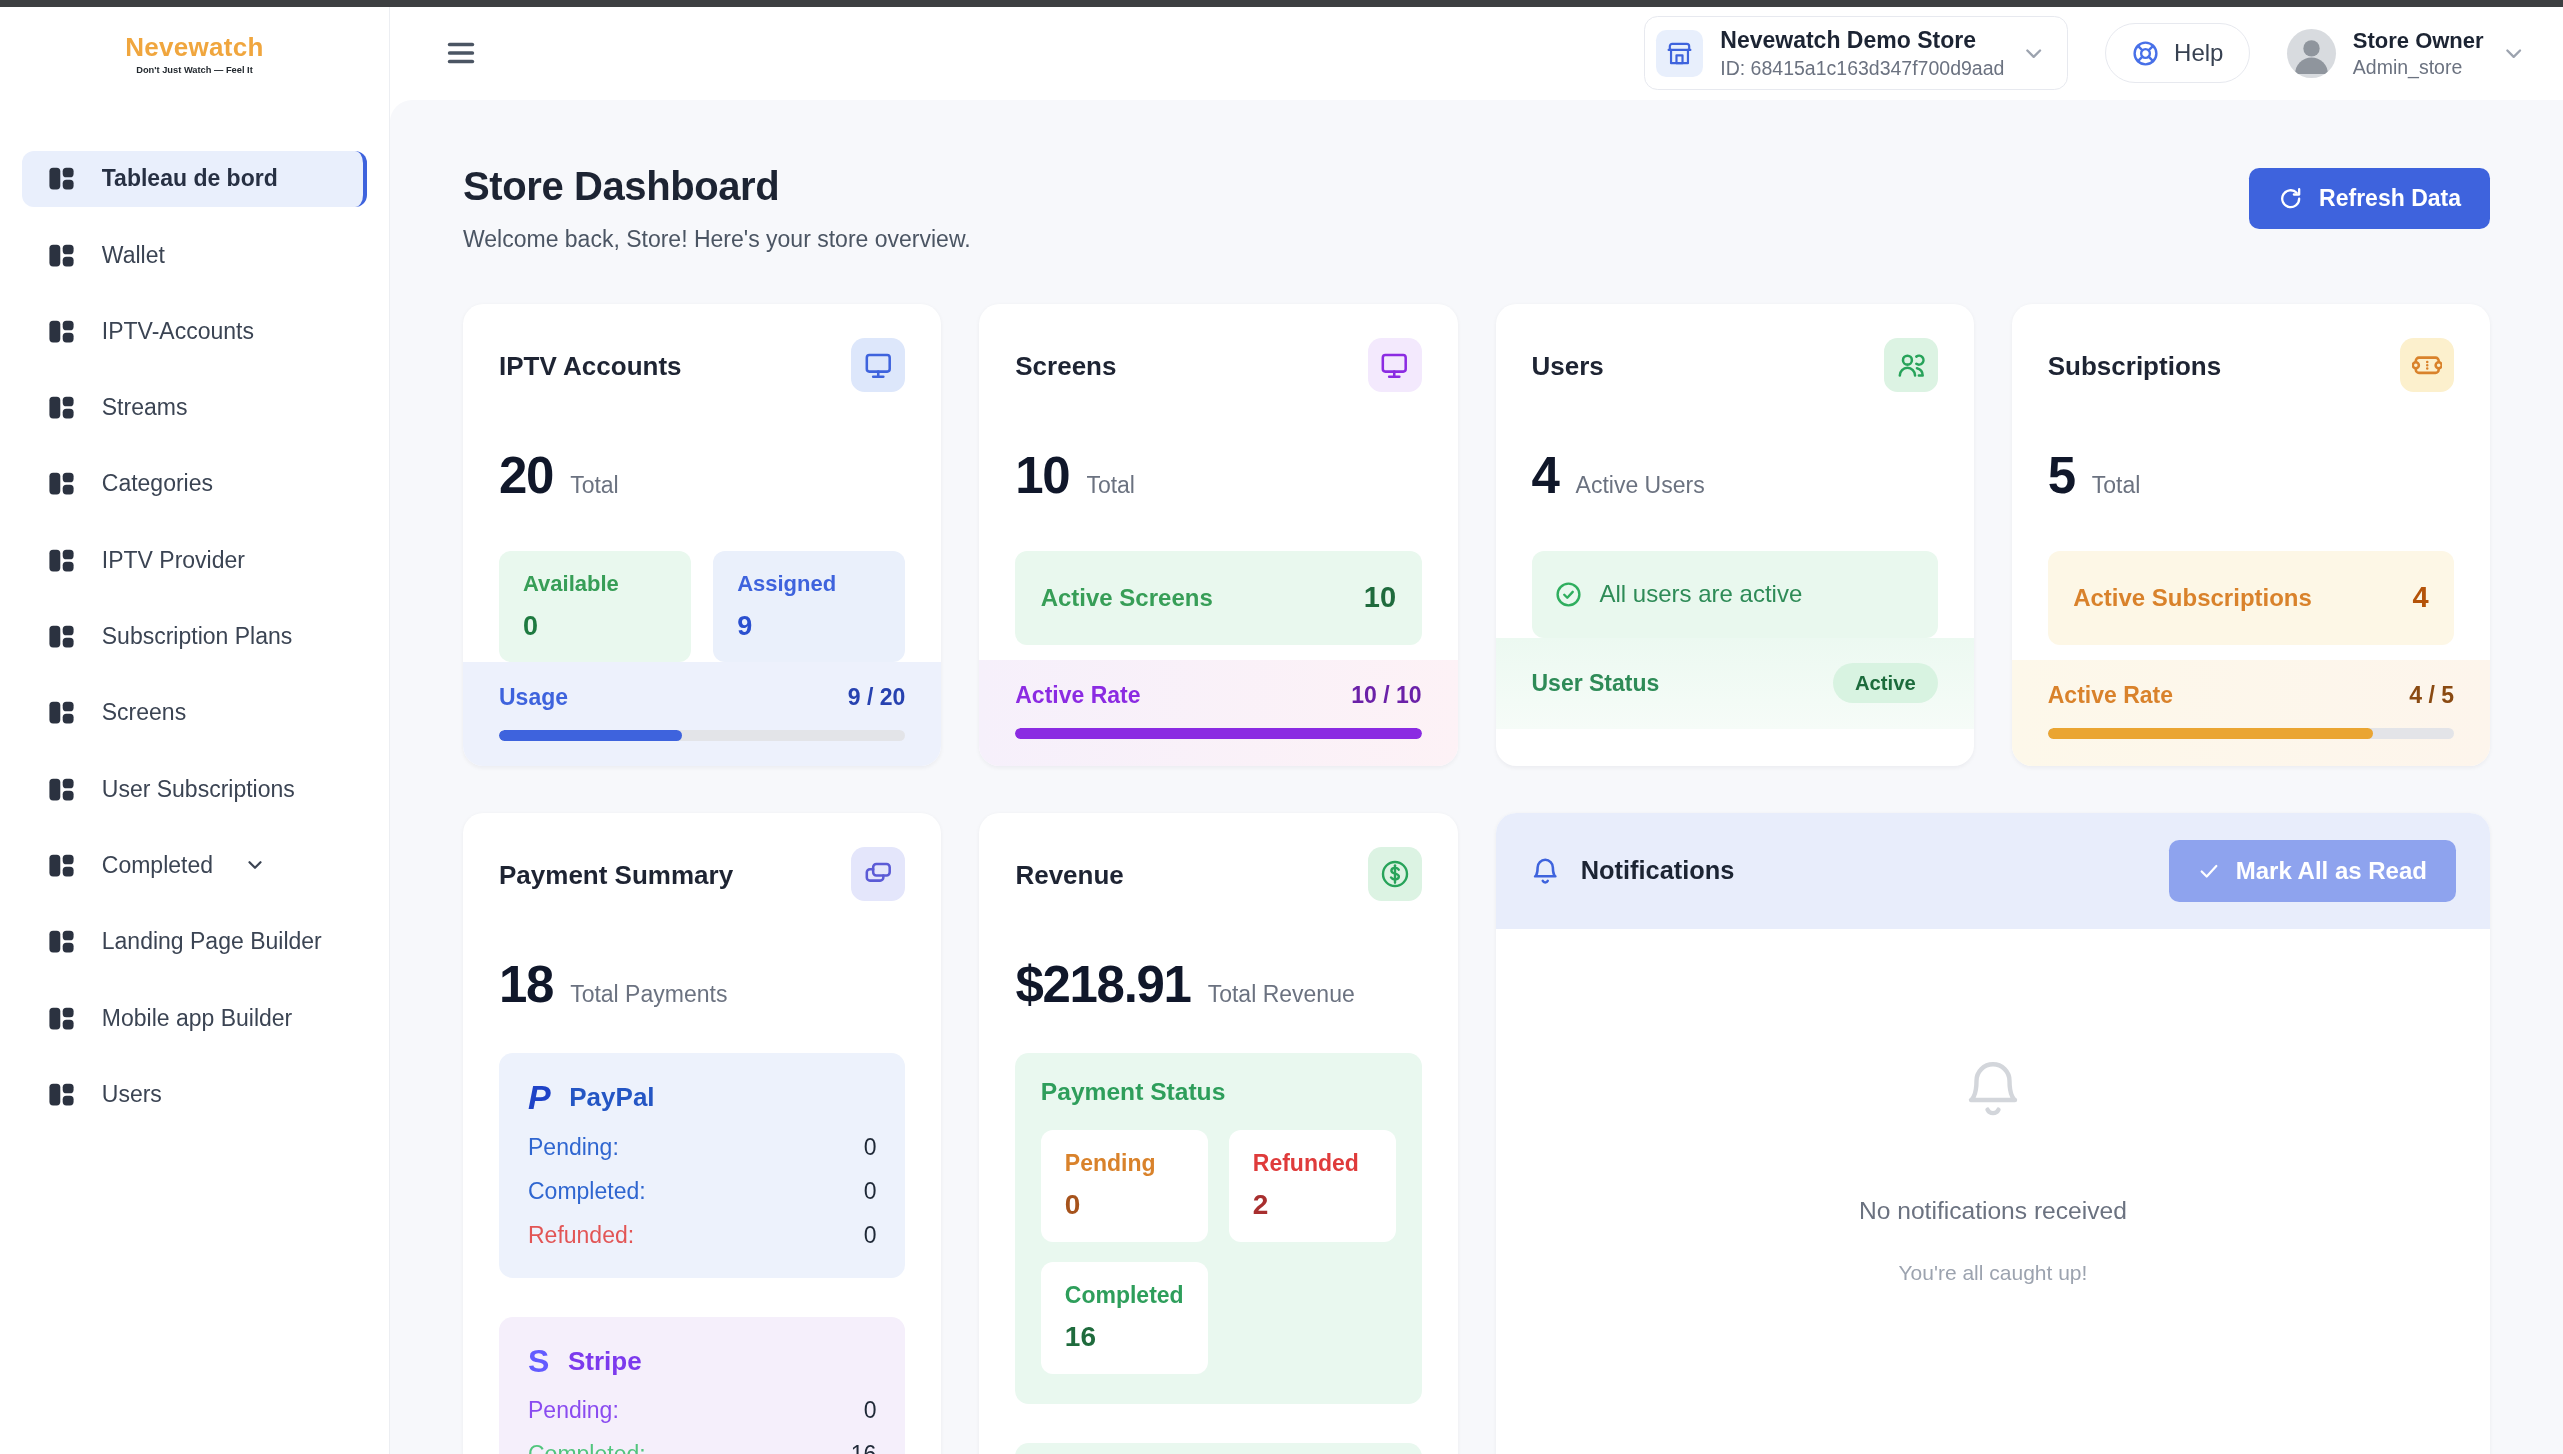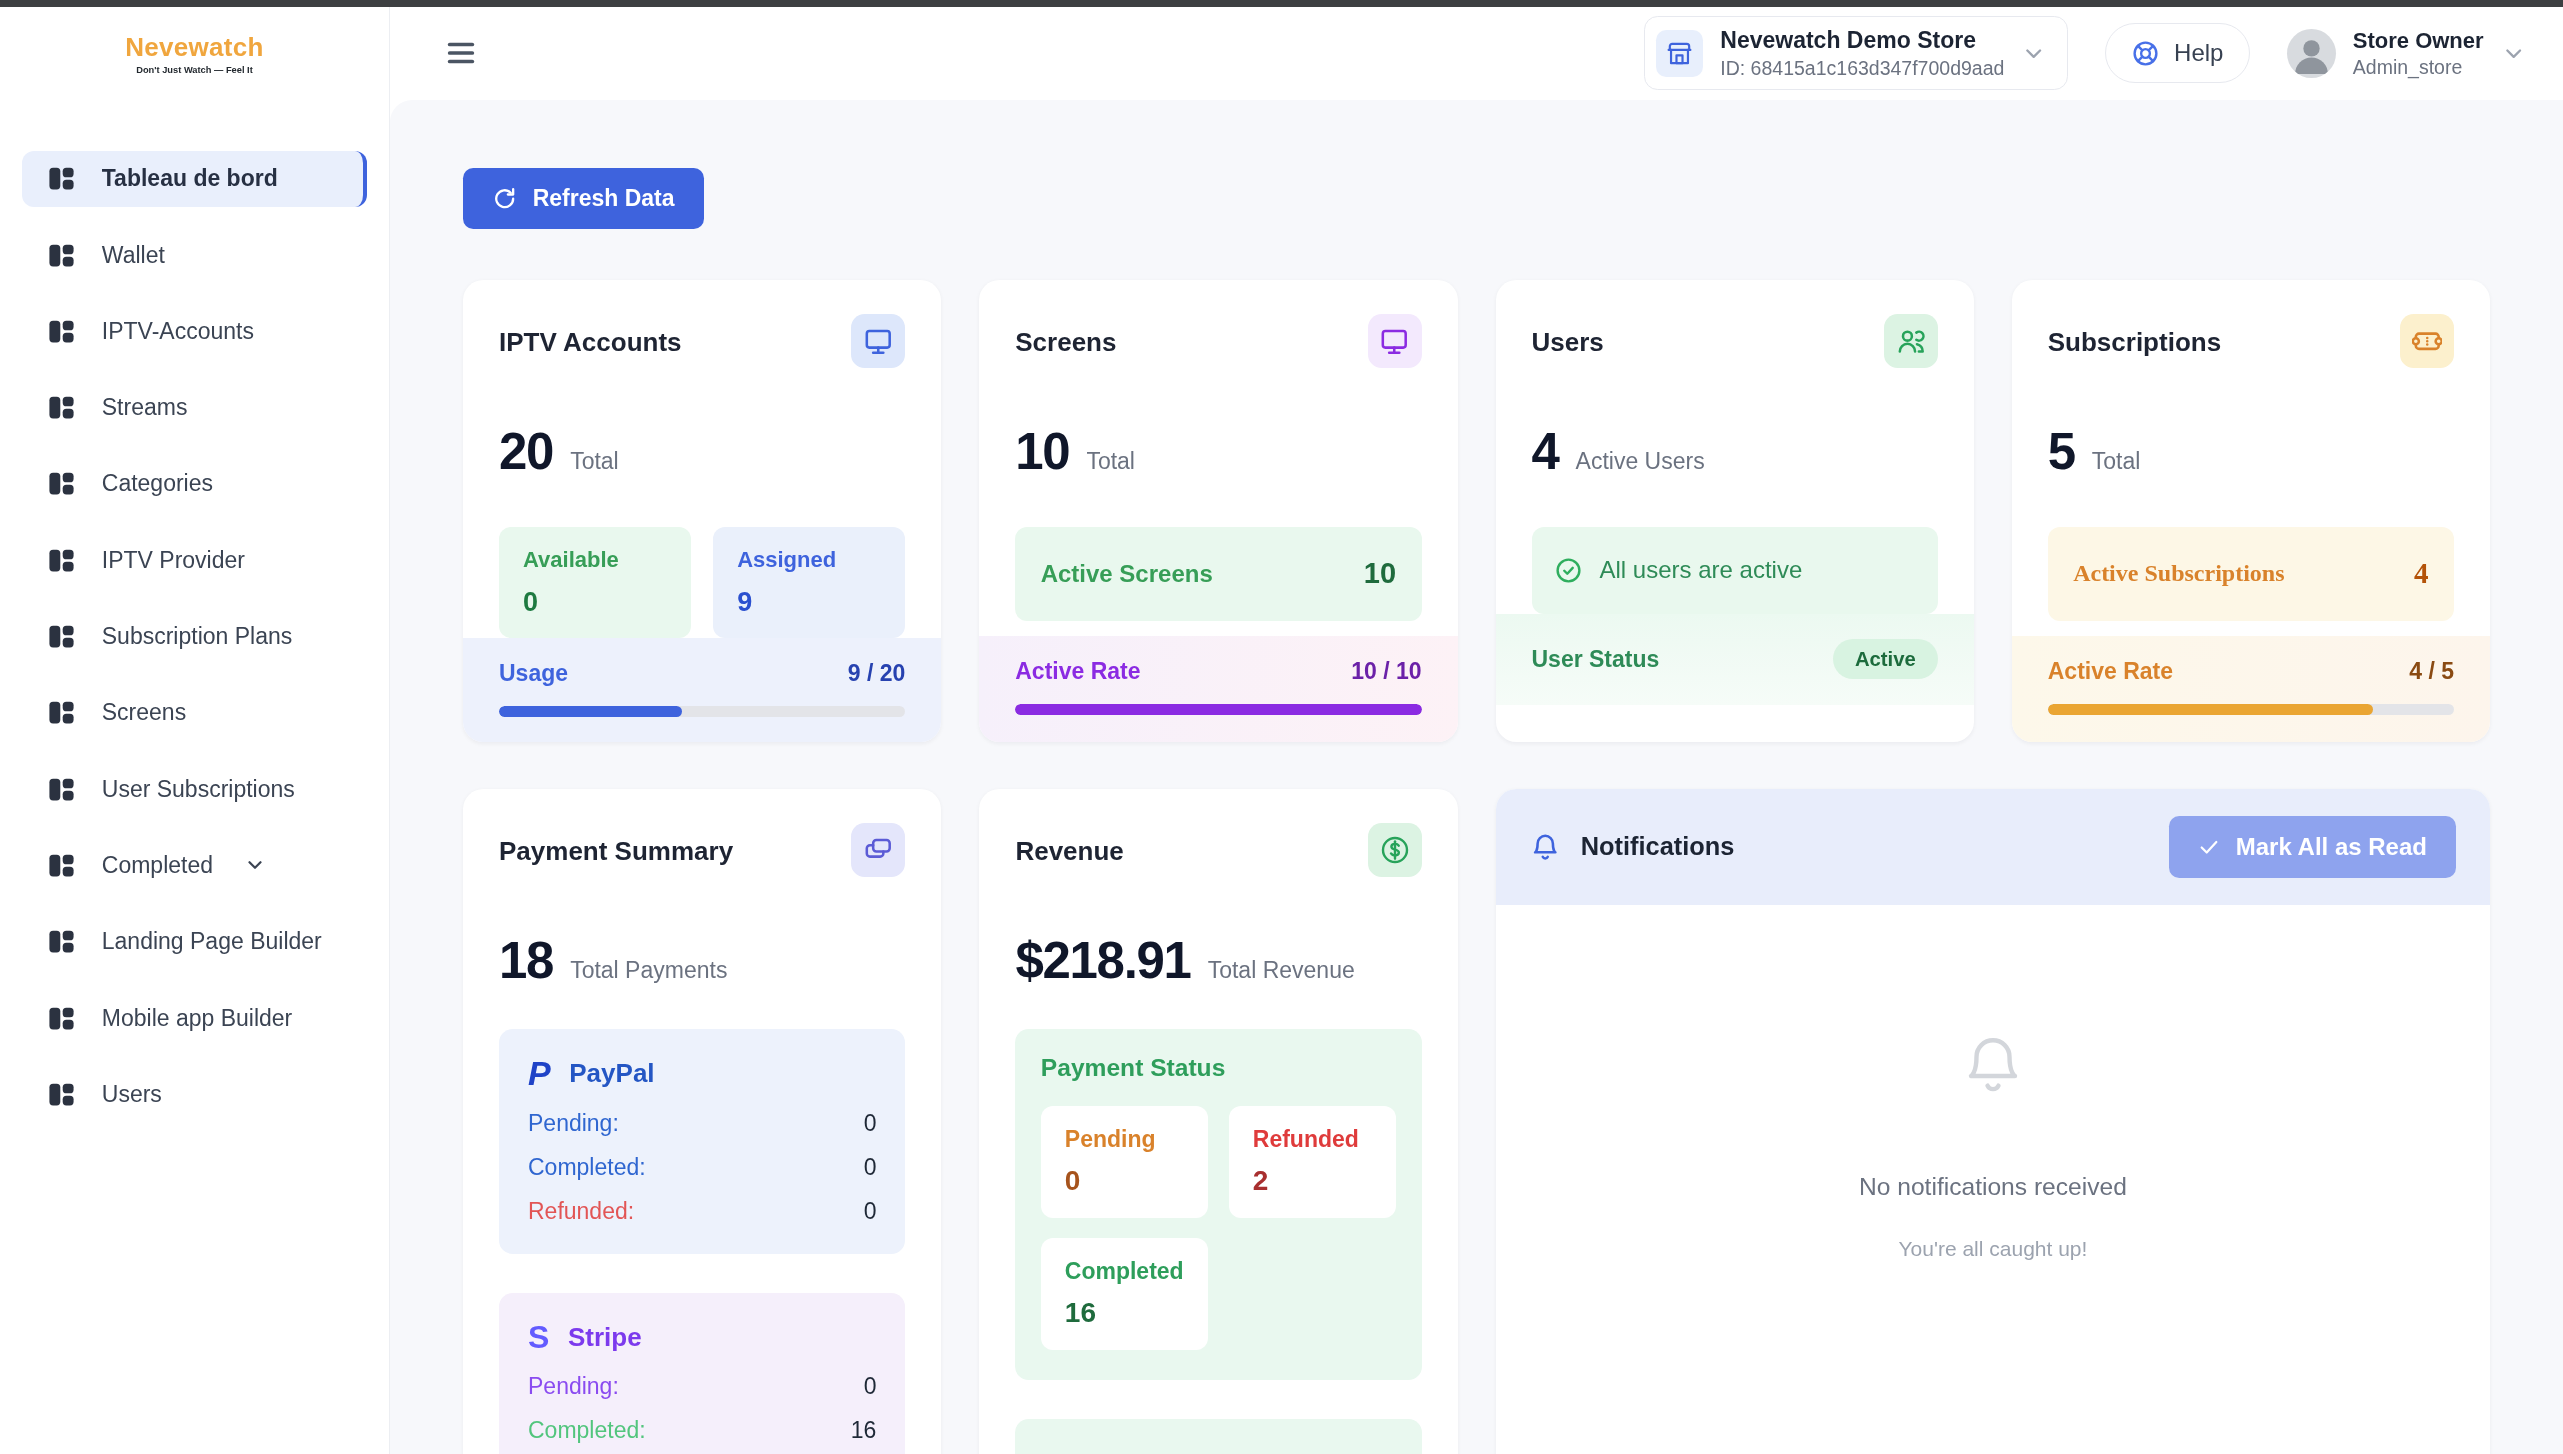--- a/index.html
+++ b/index.html
@@ -66,21 +66,21 @@
   .mini-grid { display:grid; grid-template-columns:1fr 1fr; gap:22px; margin-top:46px; }
   .mini { border-radius:12px; padding:20.3px 24px; }
   .mini-label { font-size:22px; font-weight:600; }
   .mini-val { font-size:27px; font-weight:700; margin-top:13.6px; }
   .mini-green { background:#e9f8ee; } .mini-green .mini-label{ color:#379e57; } .mini-green .mini-val{ color:#1e7a40; }
   .mini-blue  { background:#eaf0fb; } .mini-blue  .mini-label{ color:#3e63dd; } .mini-blue  .mini-val{ color:#2b50cf; }
 
   .wide-box { border-radius:12px; padding:30.5px 25.4px; margin-top:46px; display:flex;
     justify-content:space-between; align-items:center; }
   .wb-green { background:#e9f8ee; } .wb-green .wb-label{ color:#379e57; } .wb-green .wb-val{ color:#1f6b3d; }
-  .wb-amber { background:#fdf7e6;font-family:Liberation Serif, serif; } .wb-amber .wb-label{ color:#d9822b; } .wb-amber .wb-val{ color:#b45309; }
+  .wb-amber { background:#fdf7e6; } .wb-amber .wb-label{ color:#d9822b; } .wb-amber .wb-val{ color:#b45309; }
   .wb-label { font-size:24px; font-weight:600; }
   .wb-val { font-size:29px; font-weight:700; }
 
   .status-box { background:#e9f8ee; border-radius:12px; padding:29px 22px; margin-top:46px;
     display:flex; gap:17px; align-items:flex-start; color:#2e8b57; font-size:24px; font-weight:500; }
 
   .footer { margin-top:auto; padding:22px 36px 27px; }
   .f-blue   { background:#edf1fc; }
   .f-purple { background:linear-gradient(90deg,#f6f0fb,#fdf2f6); }
   .f-green  { background:linear-gradient(180deg,#ecf9f1,#f6fcf8); }
@@ -303,20 +303,24 @@
           </div>
           <svg class="chev" width="25.4" height="25.4" viewBox="0 0 24 24" fill="none" stroke="#9ca3af" stroke-width="2.2" stroke-linecap="round" stroke-linejoin="round">
               <polyline points="6 9 12 15 18 9"></polyline>
             </svg>
         </div>
       </div>
     </header>
 
     <div class="content">
       <div class="page-head">
+        <div>
+          <h1 class="page-title">Store Dashboard</h1>
+          <div class="page-sub">Welcome back, Store! Here's your store overview.</div>
+        </div>
         <button class="refresh-btn">
           <svg width="25.4" height="25.4" viewBox="0 0 24 24" fill="none" stroke="#ffffff" stroke-width="2.2" stroke-linecap="round" stroke-linejoin="round">
               <path d="M20 12 a8 8 0 1 1-2.34-5.66"></path>
               <polyline points="20 3 20 8 15 8"></polyline>
             </svg>
           <span>Refresh Data</span>
         </button>
       </div>
 
       <div class="grid1">

